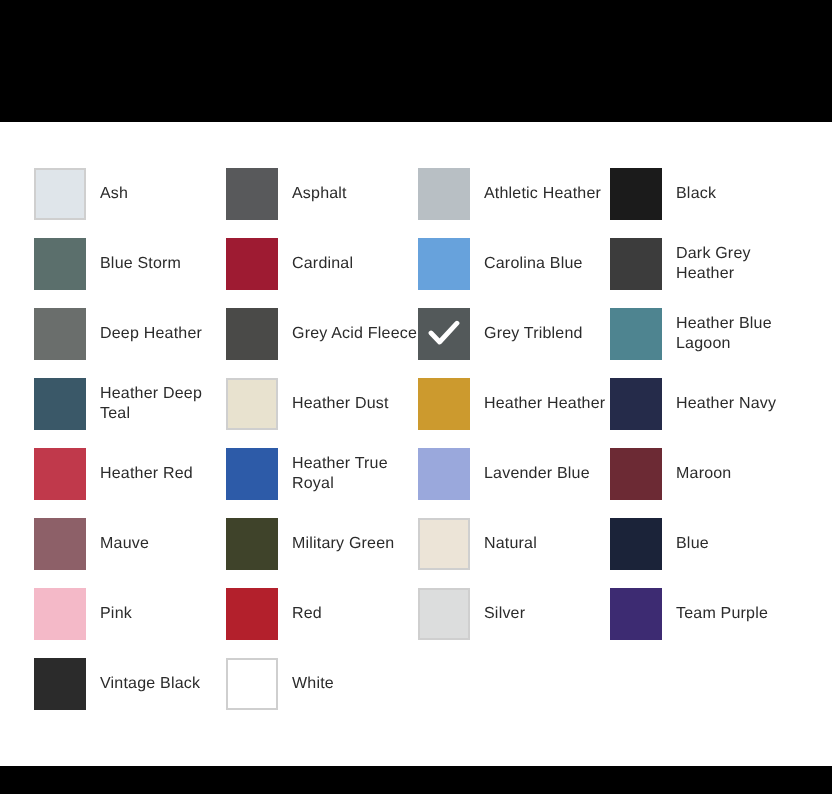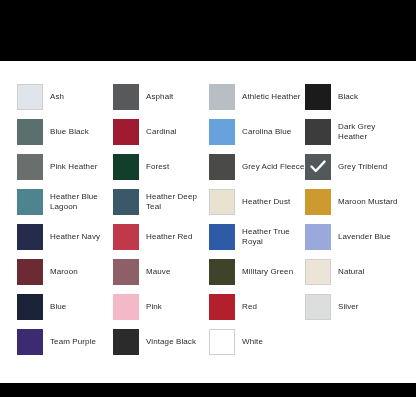--- a/index.html
+++ b/index.html
@@ -93,41 +93,37 @@
         <div class="swatch-cell">
           <div class="chip" style="background: rgb(184, 191, 196);"></div>
           <span class="swatch-label">Athletic Heather</span>
         </div>
         <div class="swatch-cell">
           <div class="chip" style="background: rgb(27, 27, 27);"></div>
           <span class="swatch-label">Black</span>
         </div>
         <div class="swatch-cell">
           <div class="chip" style="background: rgb(91, 111, 108);"></div>
-          <span class="swatch-label">Blue Black</span>
+          <span class="swatch-label">Blue Storm</span>
         </div>
         <div class="swatch-cell">
           <div class="chip" style="background: rgb(158, 27, 50);"></div>
           <span class="swatch-label">Cardinal</span>
         </div>
         <div class="swatch-cell">
           <div class="chip" style="background: rgb(103, 162, 220);"></div>
           <span class="swatch-label">Carolina Blue</span>
         </div>
         <div class="swatch-cell">
           <div class="chip" style="background: rgb(60, 60, 60);"></div>
           <span class="swatch-label">Dark Grey Heather</span>
         </div>
         <div class="swatch-cell">
           <div class="chip" style="background: rgb(106, 110, 108);"></div>
-          <span class="swatch-label">Pink Heather</span>
-        </div>
-        <div class="swatch-cell">
-          <div class="chip" style="background: rgb(18, 63, 44);"></div>
-          <span class="swatch-label">Forest</span>
+          <span class="swatch-label">Deep Heather</span>
         </div>
         <div class="swatch-cell">
           <div class="chip" style="background: rgb(74, 74, 72);"></div>
           <span class="swatch-label">Grey Acid Fleece</span>
         </div>
         <div class="swatch-cell">
           <div class="chip" style="background: rgb(83, 89, 90);">
             <span class="check">
               <svg width="16" height="13" viewBox="0 0 16 13">
                 <path d="M1.5 6.5 L5.8 11 L14.5 1.6" fill="none" stroke="#ffffff" stroke-width="2.4" stroke-linecap="round" stroke-linejoin="round"></path>
@@ -143,21 +139,21 @@
         <div class="swatch-cell">
           <div class="chip" style="background: rgb(58, 88, 104);"></div>
           <span class="swatch-label">Heather Deep Teal</span>
         </div>
         <div class="swatch-cell">
           <div class="chip bordered" style="background: rgb(232, 226, 207);"></div>
           <span class="swatch-label">Heather Dust</span>
         </div>
         <div class="swatch-cell">
           <div class="chip" style="background: rgb(204, 154, 46);"></div>
-          <span class="swatch-label">Maroon Mustard</span>
+          <span class="swatch-label">Heather Heather</span>
         </div>
         <div class="swatch-cell">
           <div class="chip" style="background: rgb(37, 43, 74);"></div>
           <span class="swatch-label">Heather Navy</span>
         </div>
         <div class="swatch-cell">
           <div class="chip" style="background: rgb(192, 57, 75);"></div>
           <span class="swatch-label">Heather Red</span>
         </div>
         <div class="swatch-cell">

